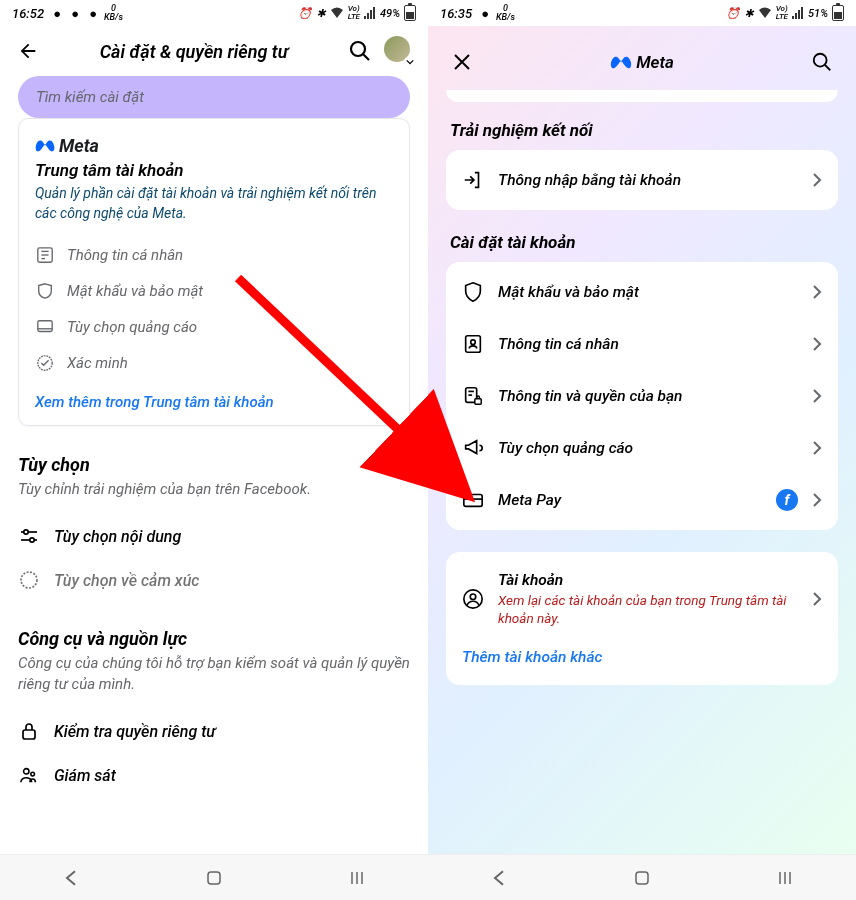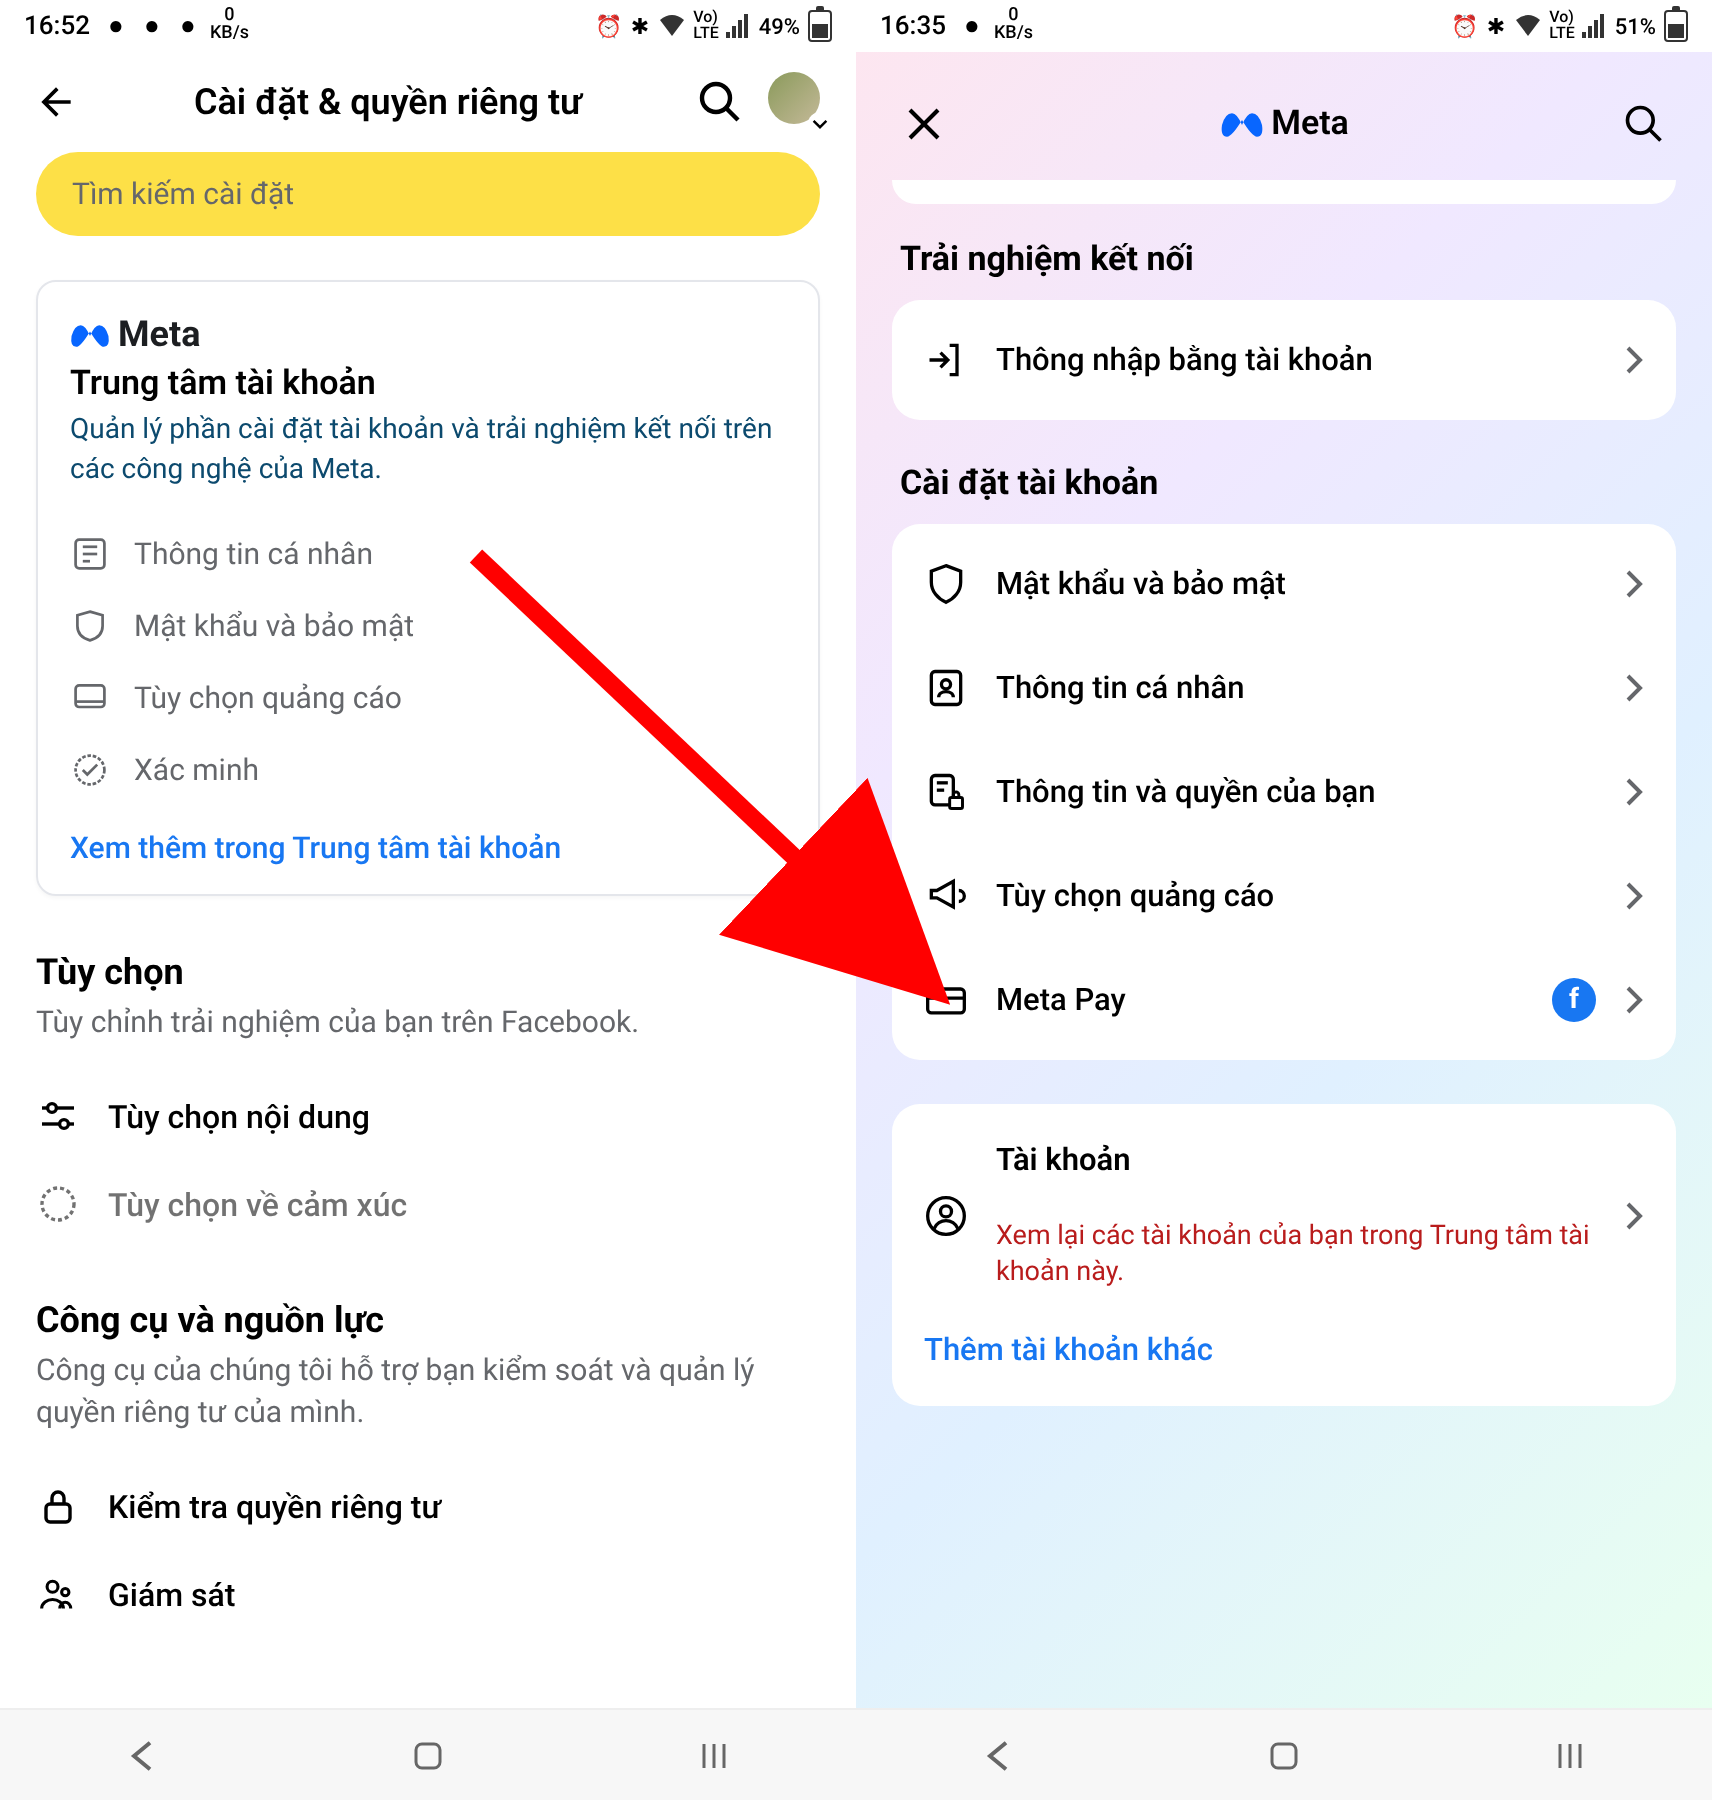--- a/index.html
+++ b/index.html
@@ -1,17 +1,17 @@
 <!DOCTYPE html>
 <html><head>
 <meta charset="utf-8">
 <style>
   * { box-sizing: border-box; margin: 0; padding: 0; font-family: -apple-system, BlinkMacSystemFont, "Segoe UI", Roboto, Helvetica, Arial, sans-serif; }
   body { background: #fff; width: 856px; height: 900px; overflow: hidden; position: relative; }
-  .container { display: flex; width: 856px; height: 736px; }
+  .container { display: flex; width: 856px; height: 736px; font-style: italic; }
   .phone { width: 428px; height: 900px; background: #fff; position: relative; display: flex; flex-direction: column; }
 
   
   .status-bar { display: flex; justify-content: space-between; align-items: center; padding: 4px 12px; font-size: 13px; font-weight: 500; height: 26px; }
   .status-left { display: flex; align-items: center; gap: 6px; }
   .status-right { display: flex; align-items: center; gap: 4px; font-size: 11px; }
   .status-icons { display: flex; gap: 4px; align-items: center; }
   .sicon { width: 14px; height: 14px; display: inline-flex; align-items: center; justify-content: center; }
   .battery { width: 12px; height: 16px; border: 1px solid #333; border-radius: 2px; position: relative; }
   .battery::before { content: ""; position: absolute; top: -3px; left: 3px; width: 4px; height: 2px; background: #333; border-radius: 1px 1px 0 0; }
@@ -20,21 +20,21 @@
   
   .header-l { display: flex; align-items: center; padding: 10px 14px; gap: 10px; }
   .back-btn { width: 28px; height: 28px; display: flex; align-items: center; justify-content: center; }
   .header-title-l { flex: 1; text-align: center; font-size: 18px; font-weight: 600; }
   .search-btn { width: 28px; height: 28px; display: flex; align-items: center; justify-content: center; }
   .avatar-wrap { width: 30px; height: 30px; position: relative; }
   .avatar { width: 26px; height: 26px; border-radius: 50%; background: linear-gradient(135deg,#8a9a5b,#c4b998); }
   .avatar-caret { position: absolute; right: -2px; bottom: -2px; width: 12px; height: 12px; background:#fff; border-radius:50%; display:flex; align-items:center; justify-content:center; }
 
   .content-l { padding: 0 18px; overflow: hidden; flex: 1; }
-  .search-box { background: #fde047; border-radius: 22px; padding: 12px 18px; color: #65676b; font-size: 15px; margin-bottom: 22px; }
+  .search-box { background: #c4b5fd; border-radius: 22px; padding: 12px 18px; color: #65676b; font-size: 15px; }
 
   .card { border: 1px solid #e4e6eb; border-radius: 10px; padding: 16px 16px 14px; margin-bottom: 28px; box-shadow: 0 1px 2px rgba(0,0,0,0.04); }
   .meta-logo-row { display:flex; align-items:center; gap:4px; margin-bottom:4px; }
   .meta-logo-text { font-size: 18px; font-weight: 700; color: #1c1e21; }
   .card-title { font-size: 17px; font-weight: 600; margin-bottom: 4px; }
   .card-sub { font-size: 14px; color: #0c4a6e; line-height: 1.4; margin-bottom: 14px; }
   .card-item { display: flex; align-items: center; gap: 12px; padding: 8px 0; color: #65676b; font-size: 15px; }
   .card-icon { width: 20px; height: 20px; display:flex; align-items:center; justify-content:center; }
   .card-link { color: #1877f2; font-size: 15px; font-weight: 500; padding-top: 12px; }
 
@@ -57,21 +57,21 @@
 
   .content-r { flex:1; padding: 0 8px; overflow:hidden; }
   .top-ghost { background:#fff; border-radius: 0 0 14px 14px; height: 12px; margin: 0 4px 18px; }
   .sec-title-r { font-size: 17px; font-weight: 700; padding: 0 8px 10px; }
   .list-card { background:#fff; border-radius: 14px; margin: 0 4px 22px; padding: 4px 0; }
   .list-row { display:flex; align-items:center; gap:14px; padding: 15px 16px; }
   .list-row + .list-row { }
   .list-icon { width:22px; height:22px; display:flex; align-items:center; justify-content:center; }
   .list-label { flex:1; font-size: 15.5px; font-weight: 500; }
   .list-sub { font-size: 13.5px; color:#b91c1c; line-height:1.35; }
-  .list-col { flex:1; display:flex; flex-direction:column; gap:20px; }
+  .list-col { flex:1; display:flex; flex-direction:column; gap:2px; }
   .chev { color:#65676b; }
   .fb-logo { width:22px; height:22px; border-radius:50%; background:#1877f2; display:flex; align-items:center; justify-content:center; color:#fff; font-weight:700; font-size:14px; }
 
   
   .arrow { position:absolute; pointer-events:none; z-index:10; }
 
   svg { display:block; }
 </style>
 </head>
 <body>

